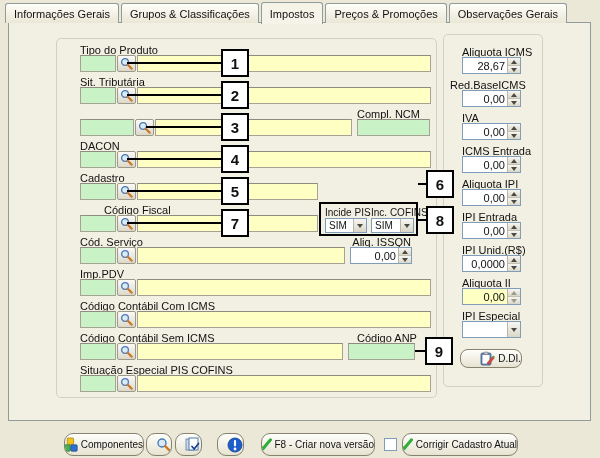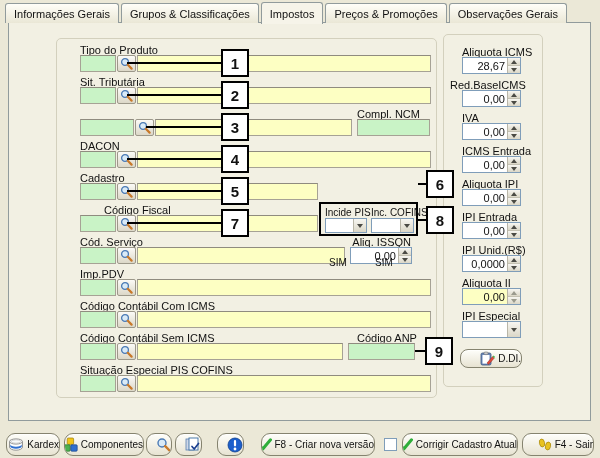--- a/index.html
+++ b/index.html
@@ -41,21 +41,21 @@
   .spin.disabled { background:#fdffc3; }
   .spin .val { flex:1; text-align:right; padding:2px 2px 0 0; }
   .spin .btns { width:13px; display:flex; flex-direction:column; border-left:1px solid #b9b6a8; }
   .sb { flex:1; background:linear-gradient(#f7f6f1,#dbd7c7); display:flex; align-items:center; justify-content:center; }
   .sb + .sb { border-top:1px solid #c4c1b2; }
   .tri-up { width:0; height:0; border-left:3px solid transparent; border-right:3px solid transparent; border-bottom:4px solid #4a4a44; }
   .tri-dn { width:0; height:0; border-left:3px solid transparent; border-right:3px solid transparent; border-top:4px solid #4a4a44; }
 
   
   .dd { position:absolute; background:#fff; border:1px solid #7f9db9; display:flex; }
-  .dd .val { flex:1; font-size:10px; padding:1px 0 0 3px;margin-top:37px; }
+  .dd .val { flex:1; font-size:10px; padding:1px 0 0 3px; }
   .dd .arrow { width:13px; background:linear-gradient(#f7f6f1,#dbd7c7); border-left:1px solid #b9b6a8;
                display:flex; align-items:center; justify-content:center; }
 
   
   .tbtn { position:absolute; top:433px; height:23px; border:1px solid #85836f; border-radius:9px;
           background:linear-gradient(#fefefa,#e7e3d2); display:flex; align-items:center; justify-content:flex-end;
           gap:3px; font-size:10px; white-space:nowrap; overflow:hidden; box-shadow:inset 0 1px 0 rgba(255,255,255,.7); }
   .cb { position:absolute; width:13px; height:13px; background:#fff; border:1px solid #7f9db9; }
   svg { display:block; }
 </style>
@@ -379,31 +379,20 @@
           <rect x="1" y="2" width="10" height="12" rx="1.5" fill="#6a86b8" stroke="#3c577e" stroke-width="0.8"></rect>
           <rect x="2.5" y="4" width="7" height="8.6" fill="#fff"></rect>
           <rect x="4" y="1" width="4" height="2.6" rx="1" fill="#c9c9c9" stroke="#777" stroke-width="0.6"></rect>
           <path d="M7 12 L12.6 5.6 L14.2 7.2 L8.6 13.4 Z" fill="#e24a3c" stroke="#8f2a1f" stroke-width="0.5"></path>
           <path d="M12.6 5.6 L14.2 7.2 L15 5.8 L13.6 4.6 Z" fill="#49b34a"></path>
         </svg>
       </span>
     <span>D.DI.</span>
   </div>
 
-  <div class="tbtn" style="left:6px; width:54px;">
-    <span>
-        <svg width="16" height="15" viewBox="0 0 16 15">
-          <path d="M1.5 4.5 v5.5 a6.5 3.2 0 0 0 13 0 v-5.5" fill="#ffffff" stroke="#8a8a8a" stroke-width="0.9"></path>
-          <path d="M2.2 9.2 a5.8 2.6 0 0 0 11.6 0 v-2 a5.8 2.6 0 0 1 -11.6 0 Z" fill="#2f6fd0"></path>
-          <ellipse cx="8" cy="4.5" rx="6.5" ry="2.6" fill="#eeeeee" stroke="#8a8a8a" stroke-width="0.9"></ellipse>
-          <ellipse cx="8" cy="4.5" rx="4.6" ry="1.7" fill="#fafafa" stroke="#bbb" stroke-width="0.6"></ellipse>
-        </svg>
-      </span>
-    <span>Kardex</span>
-  </div>
 
   <div class="tbtn" style="left:64px; width:80px;">
     <span>
         <svg width="15" height="15" viewBox="0 0 15 15">
           <rect x="4.2" y="1" width="6.4" height="6.4" rx="1" fill="#f0c419" stroke="#9c7d0a" stroke-width="0.7"></rect>
           <rect x="0.8" y="7.8" width="6.4" height="6.4" rx="1" fill="#4caf50" stroke="#2a7a2e" stroke-width="0.7"></rect>
           <rect x="7.8" y="7.8" width="6.4" height="6.4" rx="1" fill="#2f6fd0" stroke="#1c4687" stroke-width="0.7"></rect>
         </svg>
       </span>
     <span>Componentes</span>
@@ -451,23 +440,14 @@
 
   <div class="tbtn" style="left:402px; width:116px;">
     <span>
         <svg width="15" height="15" viewBox="0 0 15 15">
           <path d="M2 8.2 L5.8 12 L13.5 2.8" fill="none" stroke="#2fae3a" stroke-width="3" stroke-linecap="round" stroke-linejoin="round"></path>
         </svg>
       </span>
     <span>Corrigir Cadastro Atual</span>
   </div>
 
-  <div class="tbtn" style="left:522px; width:72px;">
-    <span>
-        <svg width="14" height="15" viewBox="0 0 14 15">
-          <ellipse cx="4" cy="6" rx="2.6" ry="4" fill="#e8c21f" stroke="#a8880c" stroke-width="0.7" transform="rotate(-12 4 6)"></ellipse>
-          <ellipse cx="10" cy="9" rx="2.6" ry="4" fill="#e8c21f" stroke="#a8880c" stroke-width="0.7" transform="rotate(12 10 9)"></ellipse>
-        </svg>
-      </span>
-    <span>F4 - Sair</span>
-  </div>
 
 </div>
 
 </body></html>

